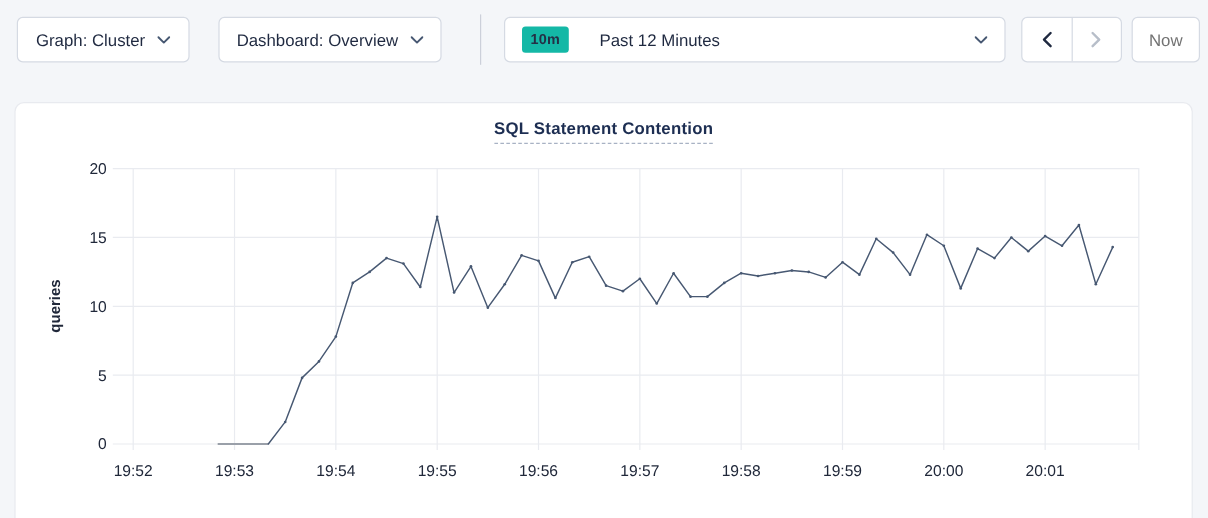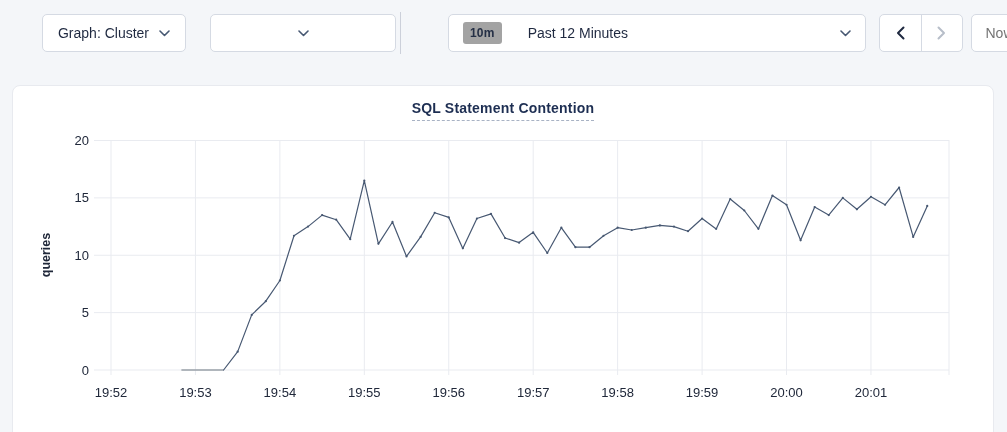--- a/index.html
+++ b/index.html
@@ -6,29 +6,29 @@
   body{
     width:1007px;height:432px;position:relative;overflow:hidden;
     background:#f4f6f9;
     font-family:"Liberation Sans",sans-serif;
     -webkit-font-smoothing:antialiased;
   }
   .btn{
     position:absolute;top:14px;height:38px;box-sizing:border-box;
     background:#fff;border:1px solid #d5dae3;border-radius:5px;
     display:flex;align-items:center;justify-content:center;gap:10px;
-    color:#1f2940;font-size:14px;cursor:pointer;margin-left:28px;
+    color:#1f2940;font-size:14px;cursor:pointer;
   }
   .chev{display:inline-block;line-height:0}
   #graph-dd{left:14px;width:144px}
   #dash-dd{left:182px;width:186px}
   #tb-divider{position:absolute;left:400px;top:12px;width:1px;height:42px;background:#ccd0da}
   #time-select{left:420px;width:418px;justify-content:flex-start;padding:0 14px}
   #time-badge{
-    background:#a3a3a3;color:#242f45;font-size:12px;font-weight:700;
+    background:#14b8a6;color:#242f45;font-size:12px;font-weight:700;
     padding:4px 7px;border-radius:3px;letter-spacing:.2px;
   }
   #time-label{margin-left:16px}
   #time-chev{margin-left:auto}
   #arrow-group{left:851px;width:84px;padding:0;gap:0;align-items:stretch}
   .arrow-cell{flex:1;display:flex;align-items:center;justify-content:center;cursor:pointer}
   .arrow-cell+.arrow-cell{border-left:1px solid #d5dae3}
   #now-btn{left:943px;width:57px;color:#737373;font-weight:400}
   #chart-panel{
     position:absolute;left:12px;top:85px;width:982px;height:360px;box-sizing:border-box;
@@ -49,20 +49,21 @@
 <div class="btn" id="graph-dd">
   <span>Graph: Cluster</span>
   <span class="chev">
     <svg width="11" height="7" viewBox="0 0 11 7">
         <polyline points="1,1 5.5,5.5 10,1" fill="none" stroke="#475872" stroke-width="1.6" stroke-linecap="round" stroke-linejoin="round"></polyline>
       </svg>
   </span>
 </div>
 
 <div class="btn" id="dash-dd">
+  <span>Dashboard: Overview</span>
   <span class="chev">
     <svg width="11" height="7" viewBox="0 0 11 7">
         <polyline points="1,1 5.5,5.5 10,1" fill="none" stroke="#475872" stroke-width="1.6" stroke-linecap="round" stroke-linejoin="round"></polyline>
       </svg>
   </span>
 </div>
 
 <div id="tb-divider"></div>
 
 <div class="btn" id="time-select">

